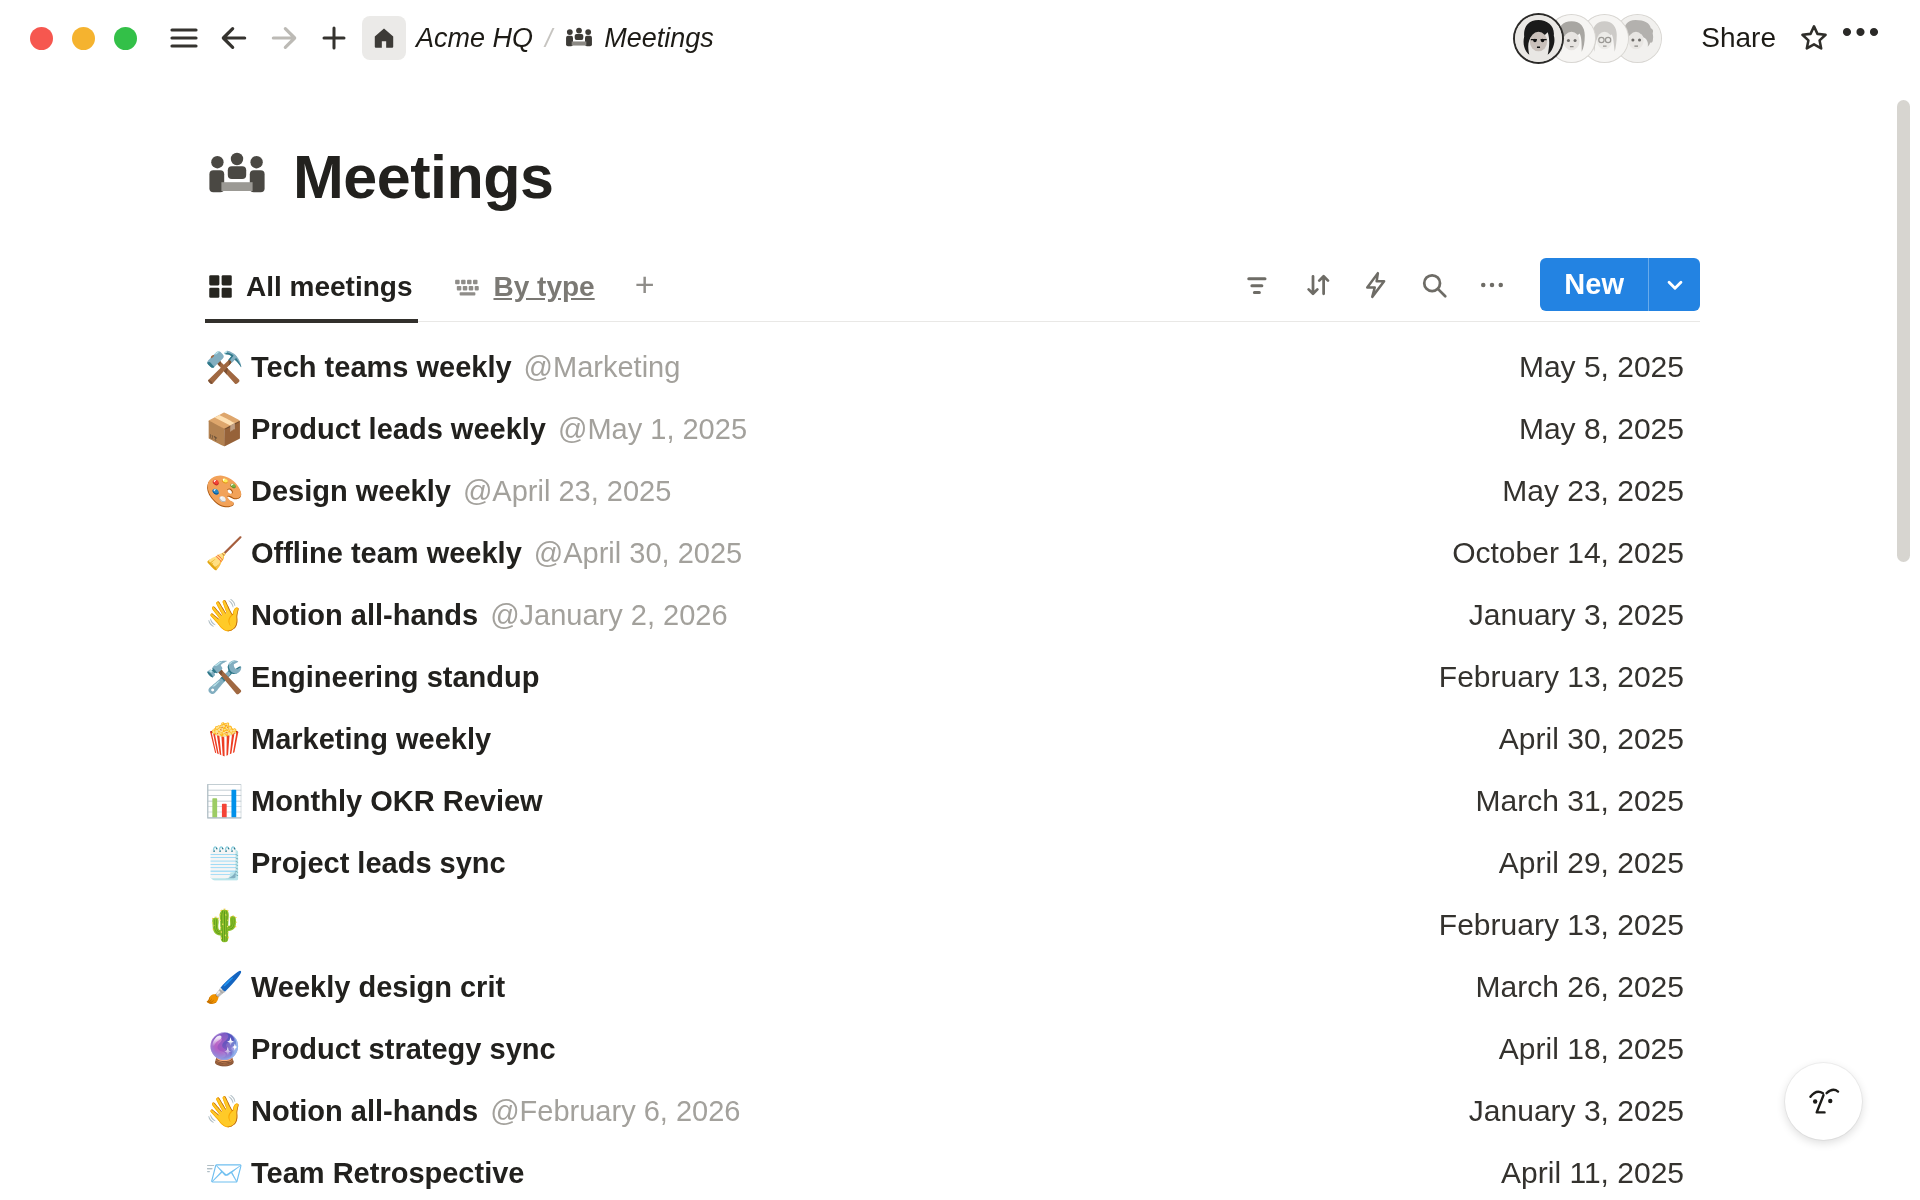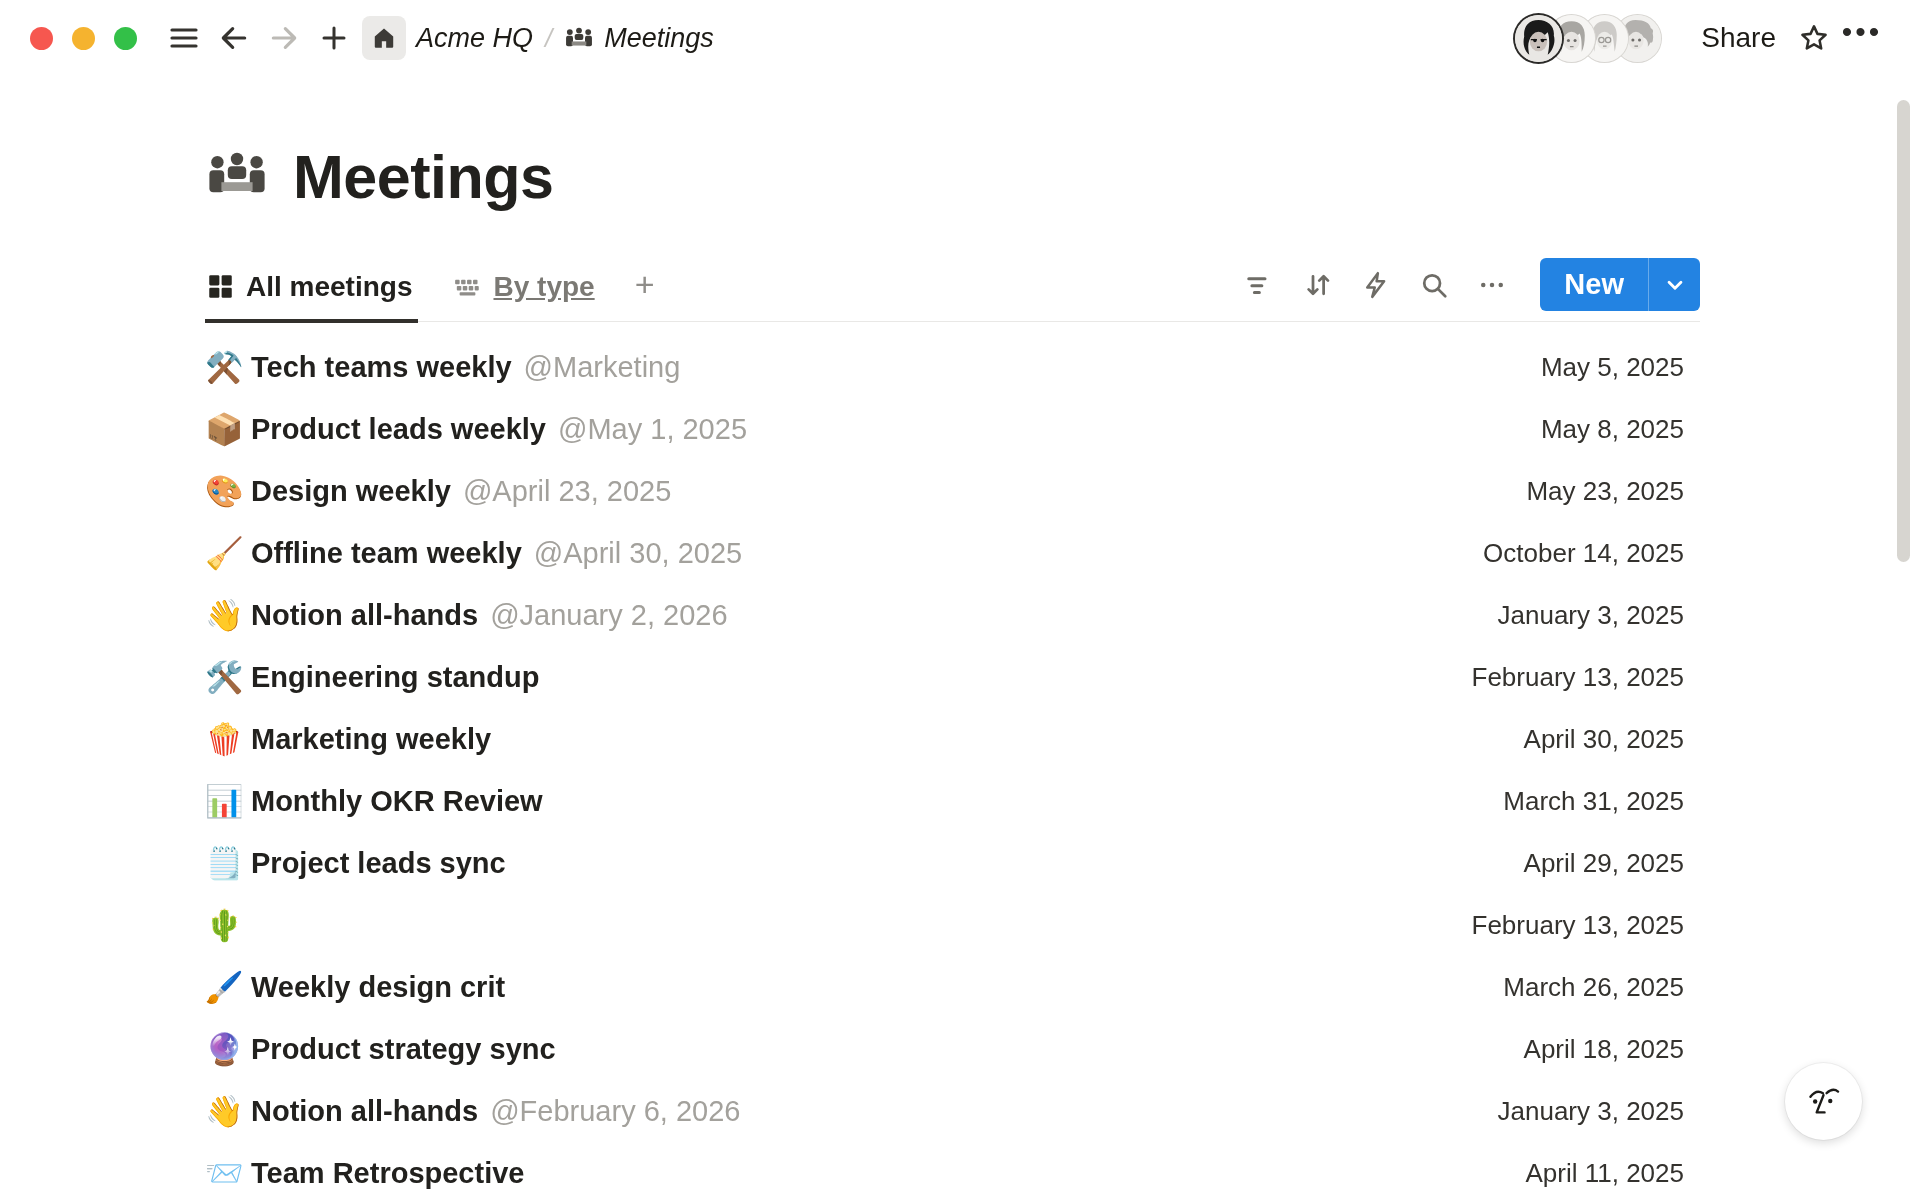--- a/index.html
+++ b/index.html
@@ -50,21 +50,21 @@
     display:flex; align-items:center; padding:0 24px; }
   .btn-new .dd { background:var(--blue); width:52px; display:flex; align-items:center; justify-content:center;
     border-left:1px solid rgba(255,255,255,0.32); }
 
   
   .rows { margin-top:14px; }
   .row { display:flex; align-items:center; height:62px; padding-right:16px; cursor:pointer; }
   .r-ico { width:46px; font-size:31px; flex:0 0 auto; text-align:left; }
   .r-title { font-size:29px; font-weight:600; color:#22211e; white-space:nowrap; }
   .r-mention { font-size:29px; font-weight:400; color:#a3a19c; margin-left:12px; white-space:nowrap; }
-  .r-date { margin-left:auto; font-size:26px; color:#34322e; white-space:nowrap; }
+  .r-date { margin-left:auto; font-size:30px; color:#34322e; white-space:nowrap; }
 
   
   .scroll-thumb { position:fixed; left:1897px; top:100px; width:13px; height:462px;
     background:#d7d5d0; border-radius:7px; }
   .ai-fab { position:fixed; left:1785px; top:1063px; width:77px; height:77px; border-radius:50%;
     background:#ffffff; box-shadow:0 3px 10px rgba(0,0,0,0.14), 0 0 0 1px rgba(0,0,0,0.05);
     display:flex; align-items:center; justify-content:center; cursor:pointer; }
 
   svg { display:block; }
 </style>

